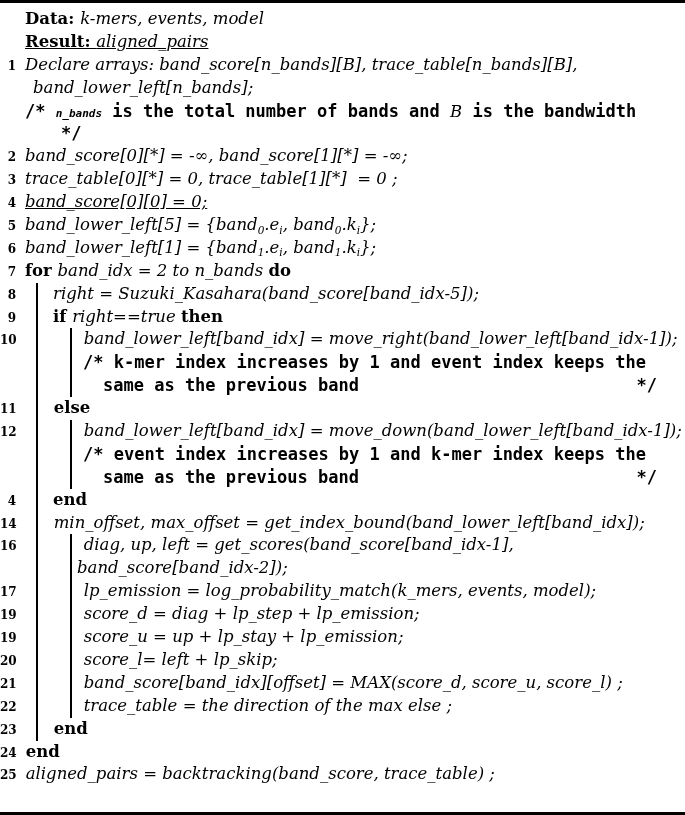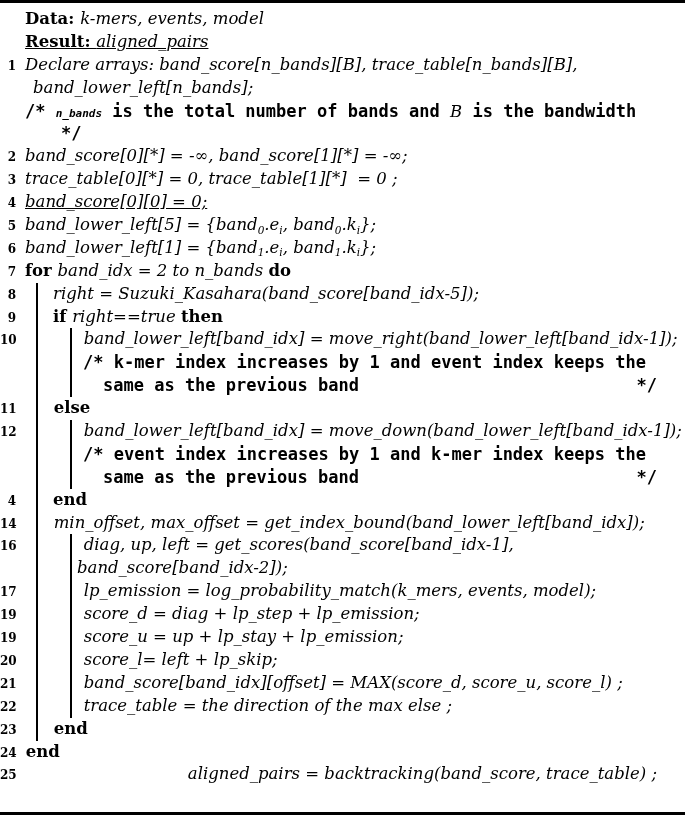--- a/index.html
+++ b/index.html
@@ -233,15 +233,15 @@
       <i class="vr vr1"></i>
       <span class="lnum">23</span>
       <div class="lcontent" style="padding-left: 36px;"><span class="sg-b">end</span></div>
     </div>
     <div class="row">
       <span class="lnum">24</span>
       <div class="lcontent" style="padding-left: 8px;"><span class="sg-b">end</span></div>
     </div>
     <div class="row">
       <span class="lnum">25</span>
-      <div class="lcontent" style="padding-left: 8px; text-align: right;"><span class="sg-i">aligned_pairs = backtracking(band_score, trace_table) ;</span></div>
+      <div class="lcontent" style="padding-left: 8px;"><span class="sg-i">aligned_pairs = backtracking(band_score, trace_table) ;</span></div>
     </div>
   </div>
 
 </body></html>

